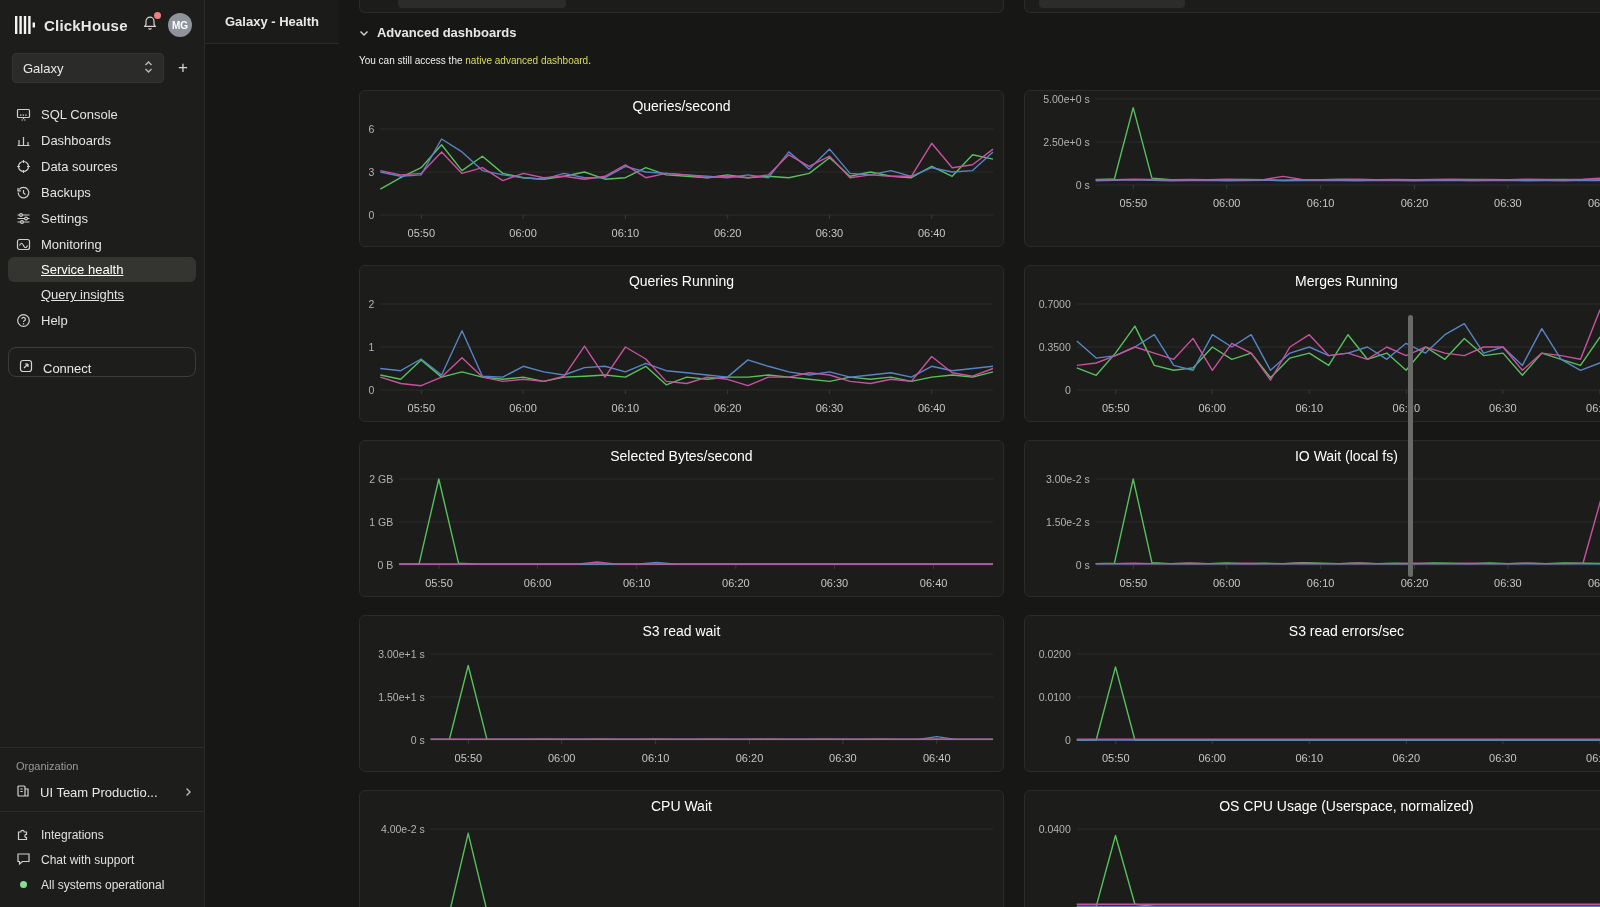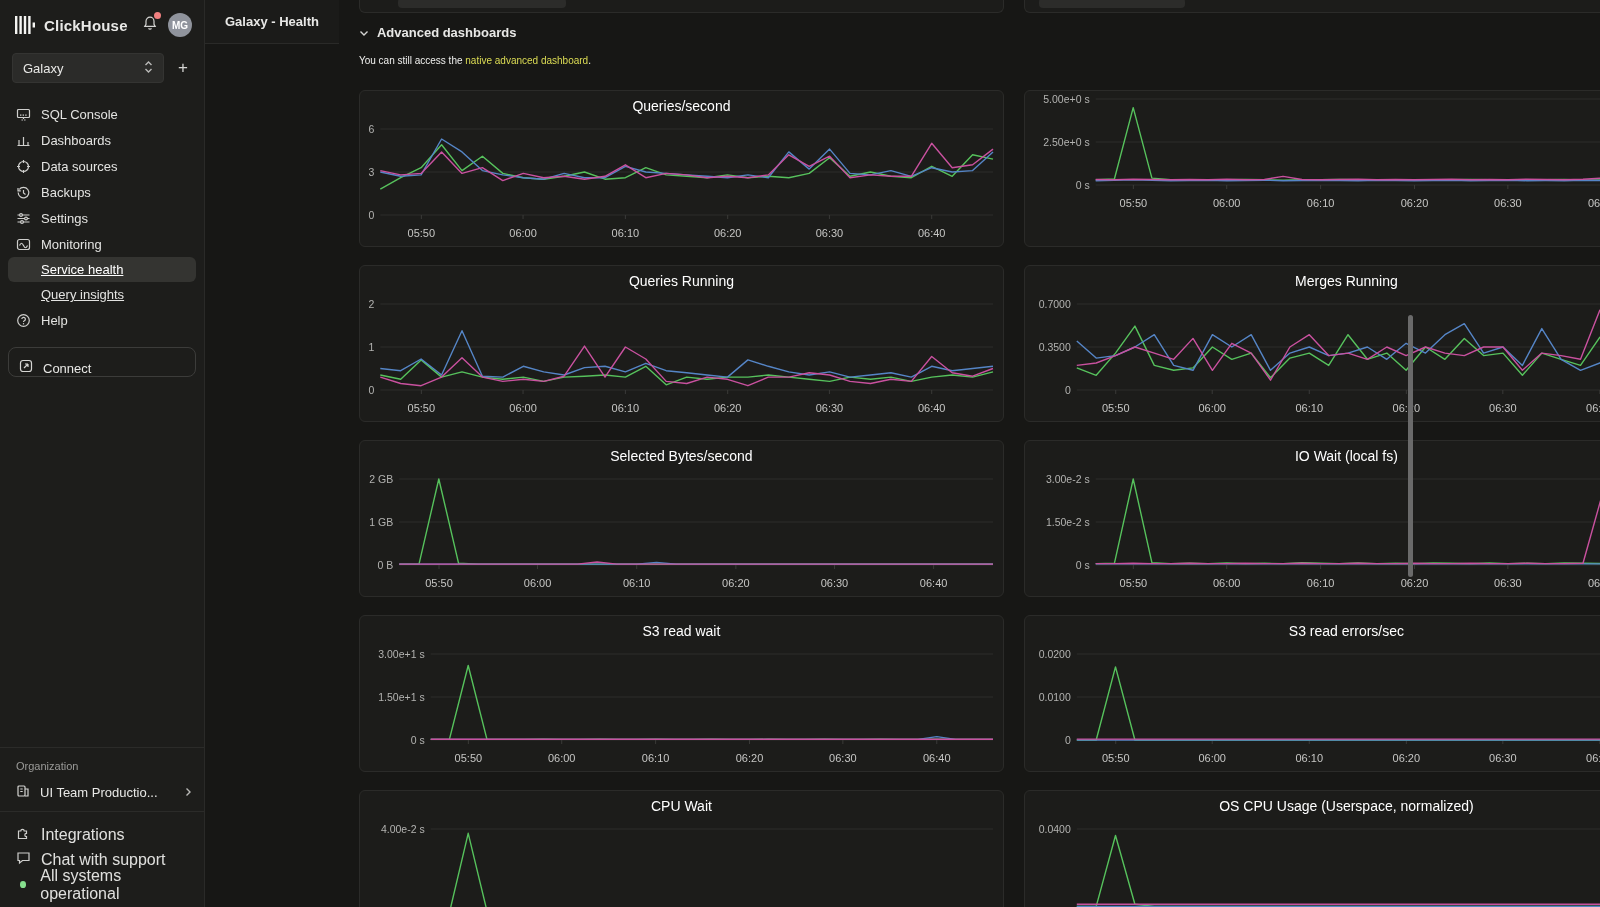--- a/index.html
+++ b/index.html
@@ -31,21 +31,21 @@
   .connect-btn { margin:14px 8px 0 8px; border:1px solid #3c3c3a; border-radius:8px; height:30px;
     display:flex; align-items:flex-end; gap:10px; padding:0 10px; font-size:13px; cursor:pointer; }
   .sidebar-bottom { margin-top:auto; padding-bottom:10px; }
   .org-divider { border-top:1px solid #2b2b29; margin:0; }
   .org-heading { font-size:11px; color:#9a9a98; padding:12px 16px 6px 16px; }
   .org-item { display:flex; align-items:center; gap:10px; padding:6px 12px 10px 16px;
     font-size:13px; cursor:pointer; }
   .org-item .grow { flex:1; }
   .foot-group { border-top:1px solid #2b2b29; padding:10px 8px 0 8px; }
   .foot-item { display:flex; align-items:center; gap:10px; height:25px; padding:0 8px;
-    font-size:16px; color:#e0e0de; cursor:pointer; }
+    font-size:12px; color:#e0e0de; cursor:pointer; }
   .status-dot { width:7px; height:7px; border-radius:50%; margin:0 4px; }
 
   
   .main { flex:1; height:100%; display:flex; flex-direction:row; position:relative; background:#171715; }
   .main-header { height:44px; background:#1b1b19; border-bottom:1px solid #2a2a28;
     display:flex; align-items:center; padding:0 20px; flex-shrink:0; }
   .main-title { font-size:13px; font-weight:700; }
   .scroll-area { flex:1; padding:0 0 0 20px; overflow:hidden; }
   .partial-row { display:grid; grid-template-columns:645px 645px; gap:0 20px; }
   .partial-card { height:13px; border:1px solid #2b2b29; border-top:none;

